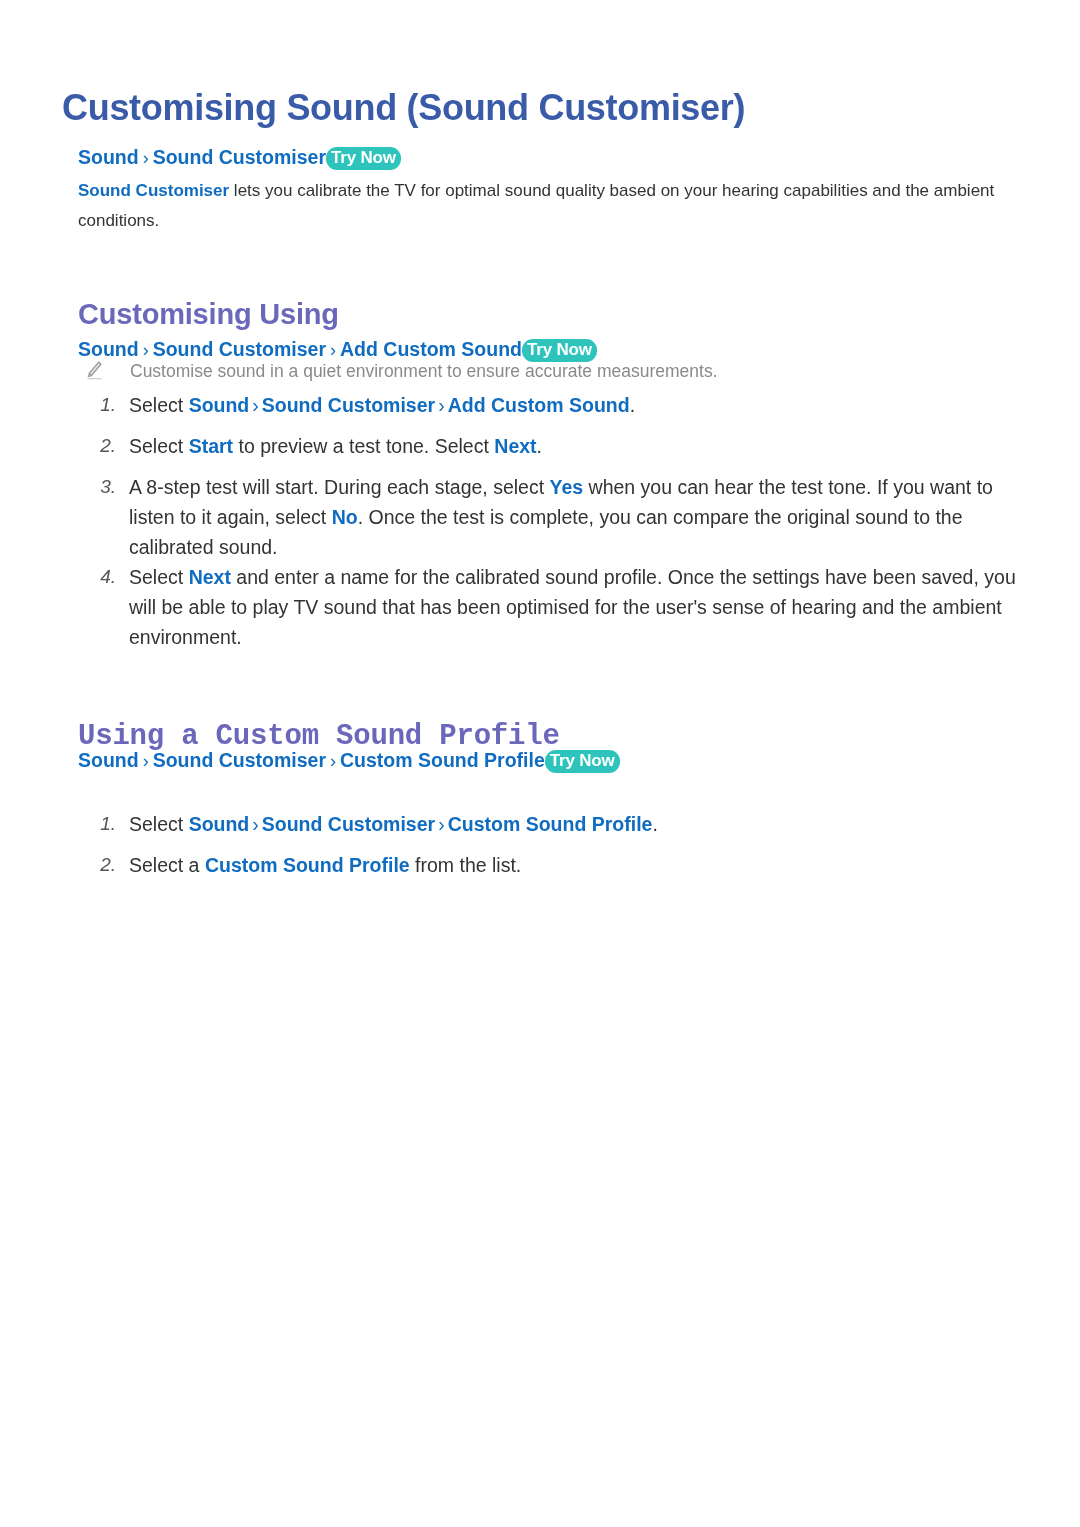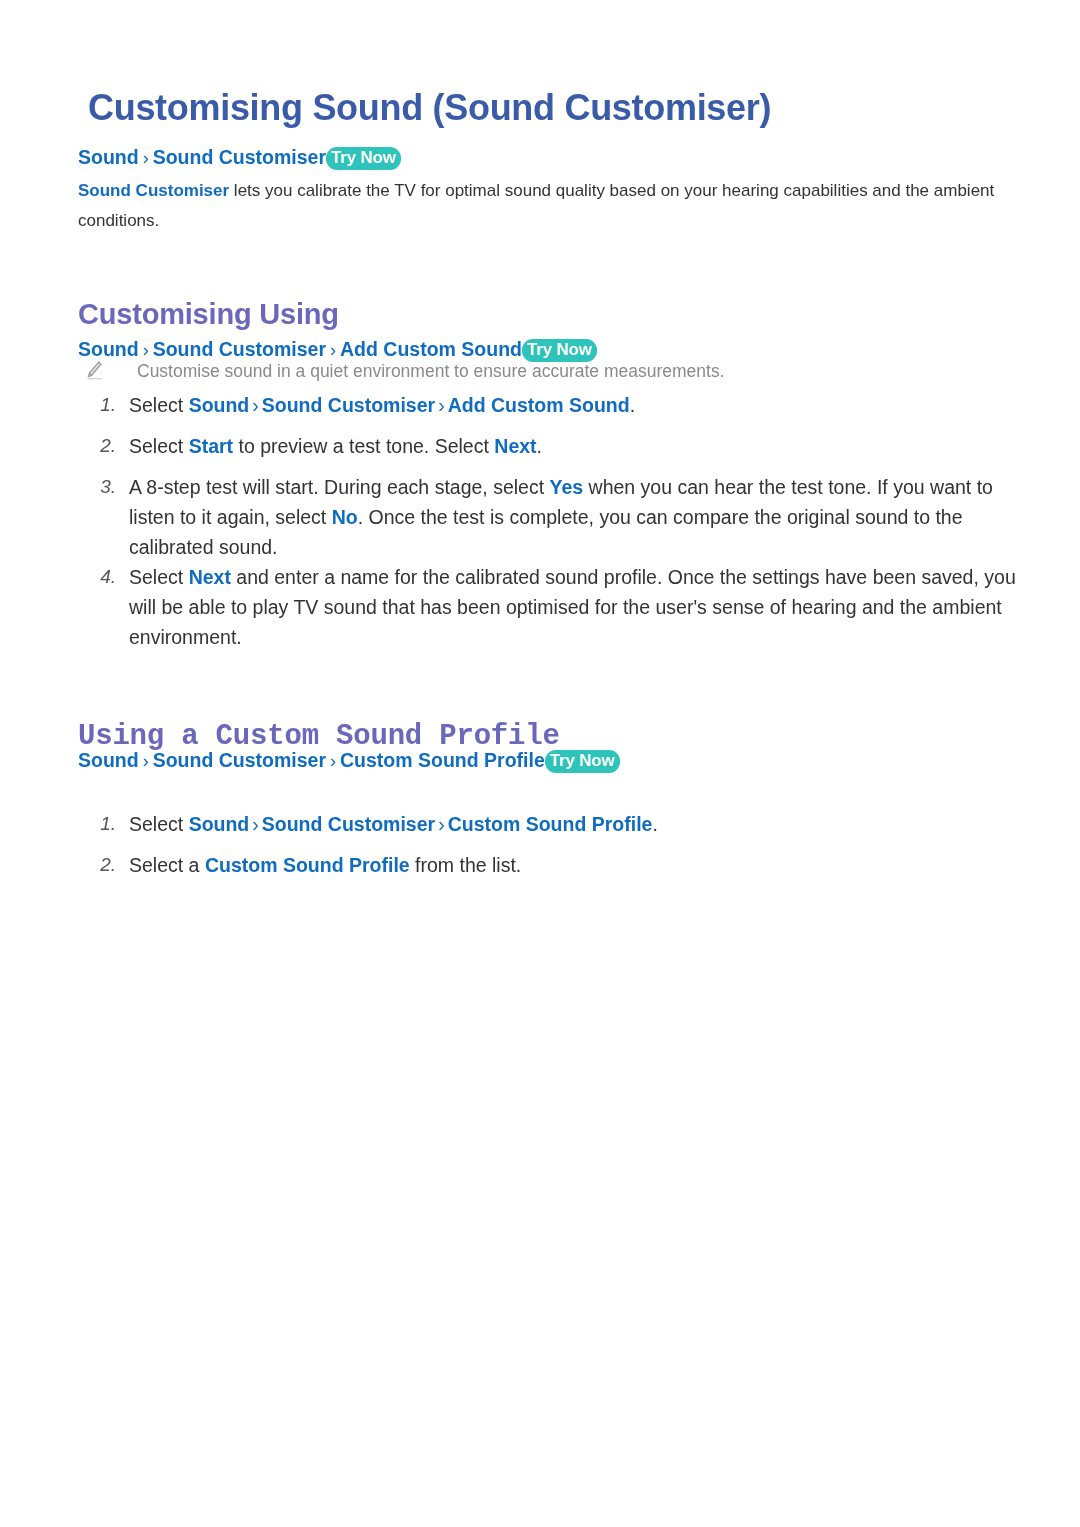--- a/index.html
+++ b/index.html
@@ -20,21 +20,21 @@
     width: 1080px;
     height: 1527px;
     background: #ffffff;
     padding: 0;
     overflow: hidden;
   }
 
   
   .doc-title {
     position: absolute;
-    left: 88px;
+    left: 62px;
     top: 62px;
     width: 930px;
     font-size: 36px;
     font-weight: bold;
     color: #3A5BA8;
     letter-spacing: -0.3px;
     line-height: 44px;
   }
 
   
@@ -93,21 +93,21 @@
     align-items: flex-start;
     font-size: 17.5px;
     color: #8A8A8A;
     line-height: 26px;
   }
   .note .pencil-wrap {
     width: 44px;
     flex: 0 0 44px;
     padding-top: 2px;
   }
-  .note .note-text { flex: 1; margin-left: 7px; }
+  .note .note-text { flex: 1; }
 
   
   .li {
     position: absolute;
     display: flex;
     align-items: flex-start;
   }
   .li .num {
     width: 38px;
     flex: 0 0 38px;

